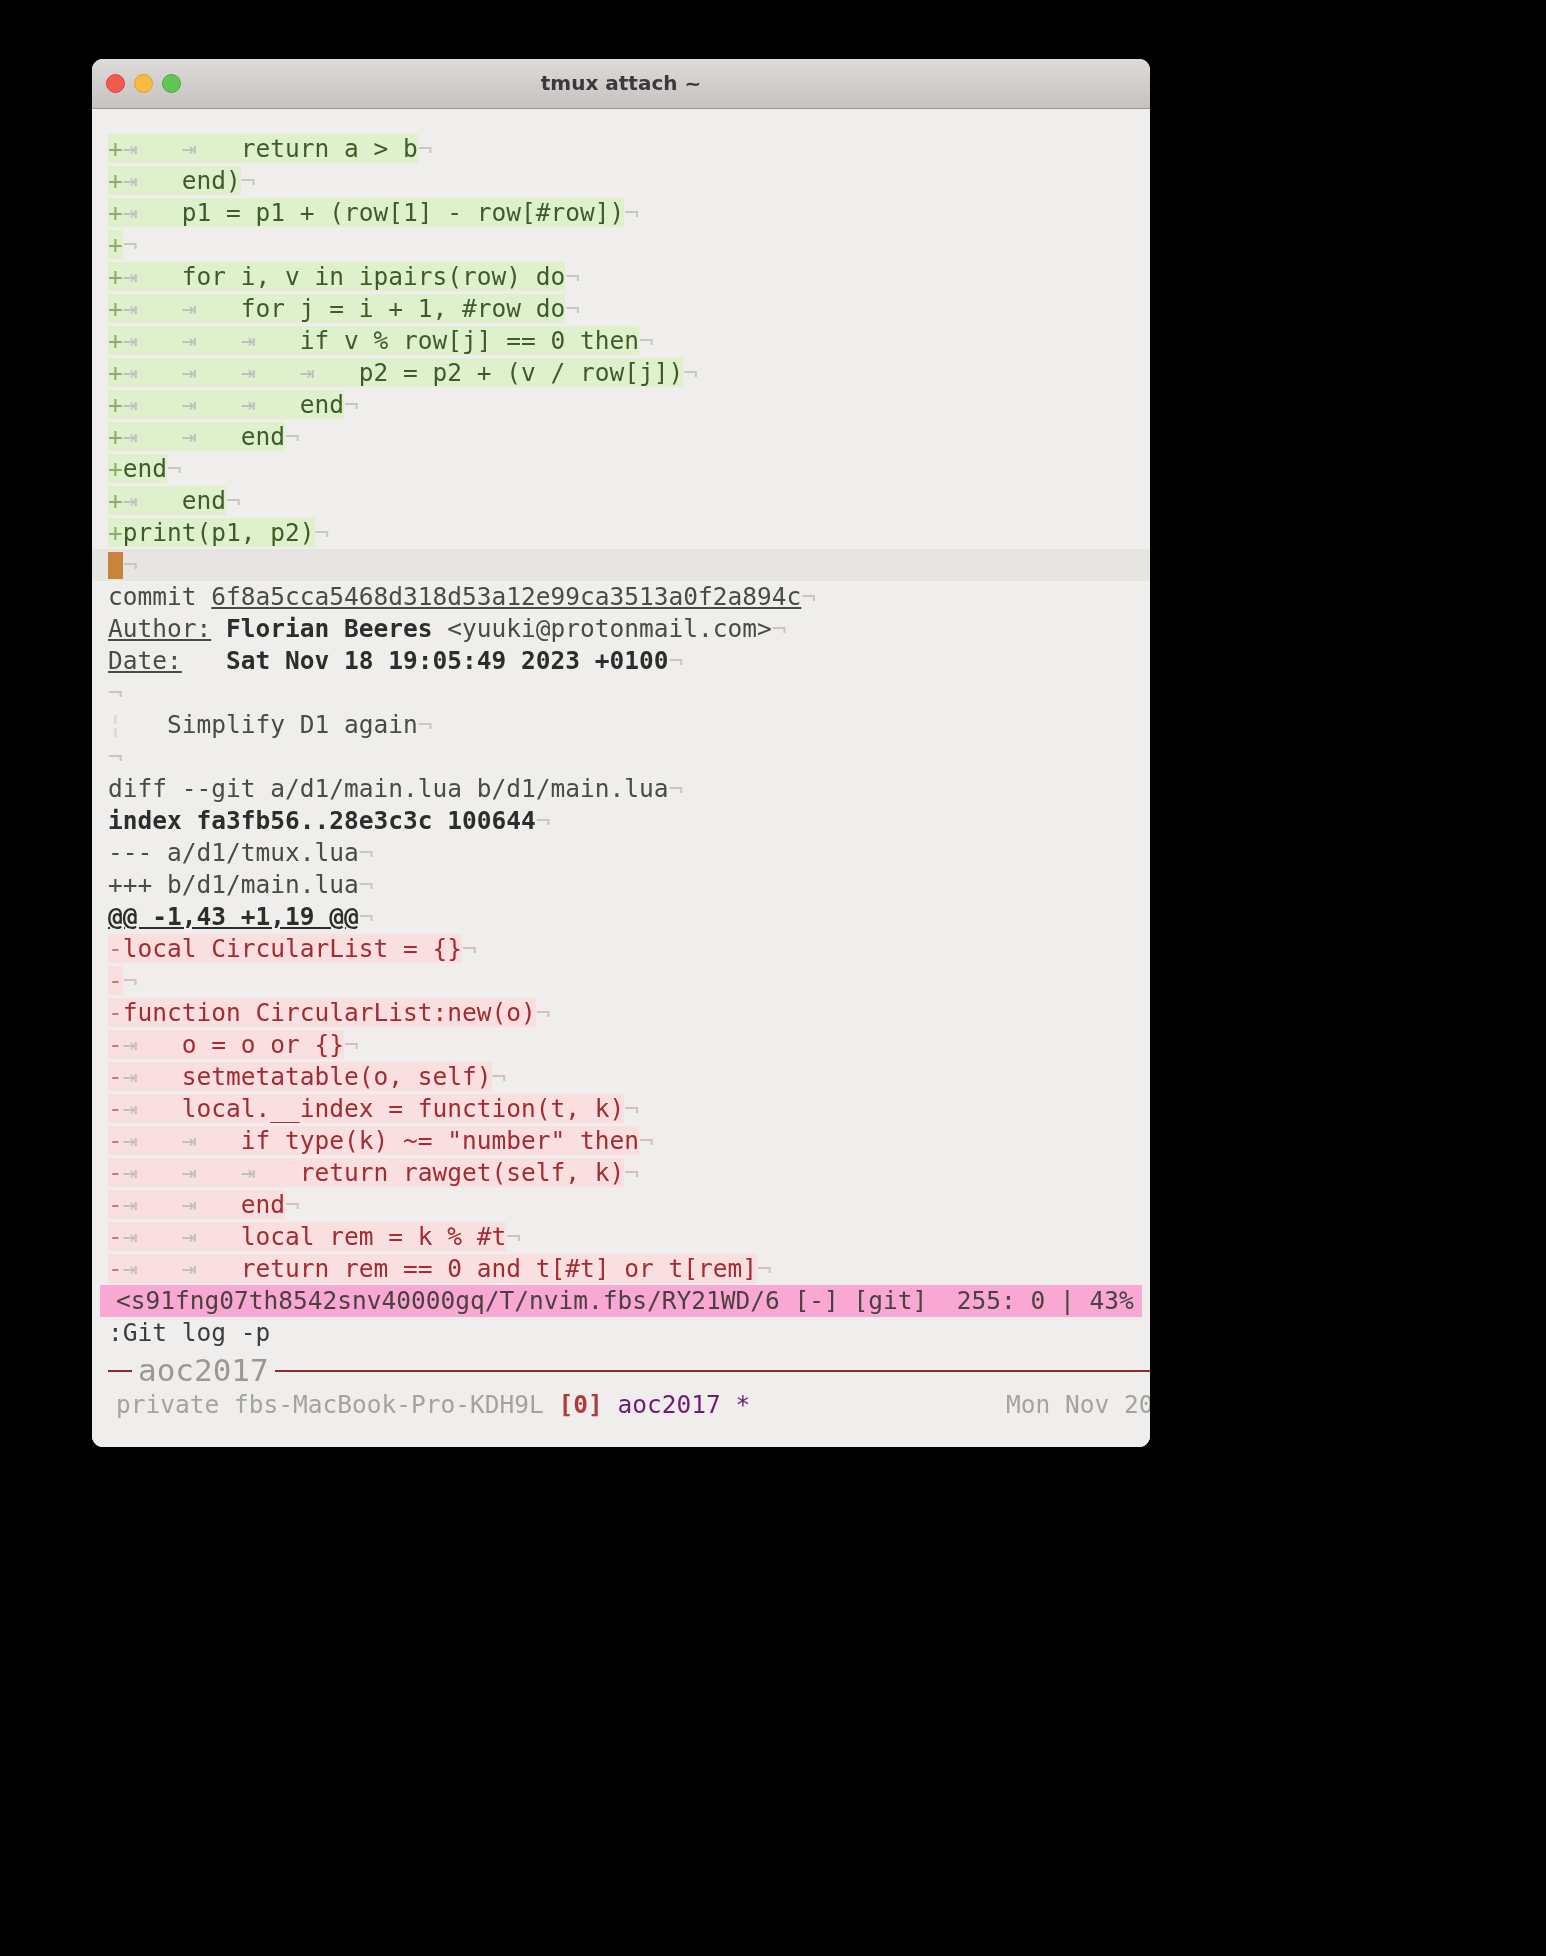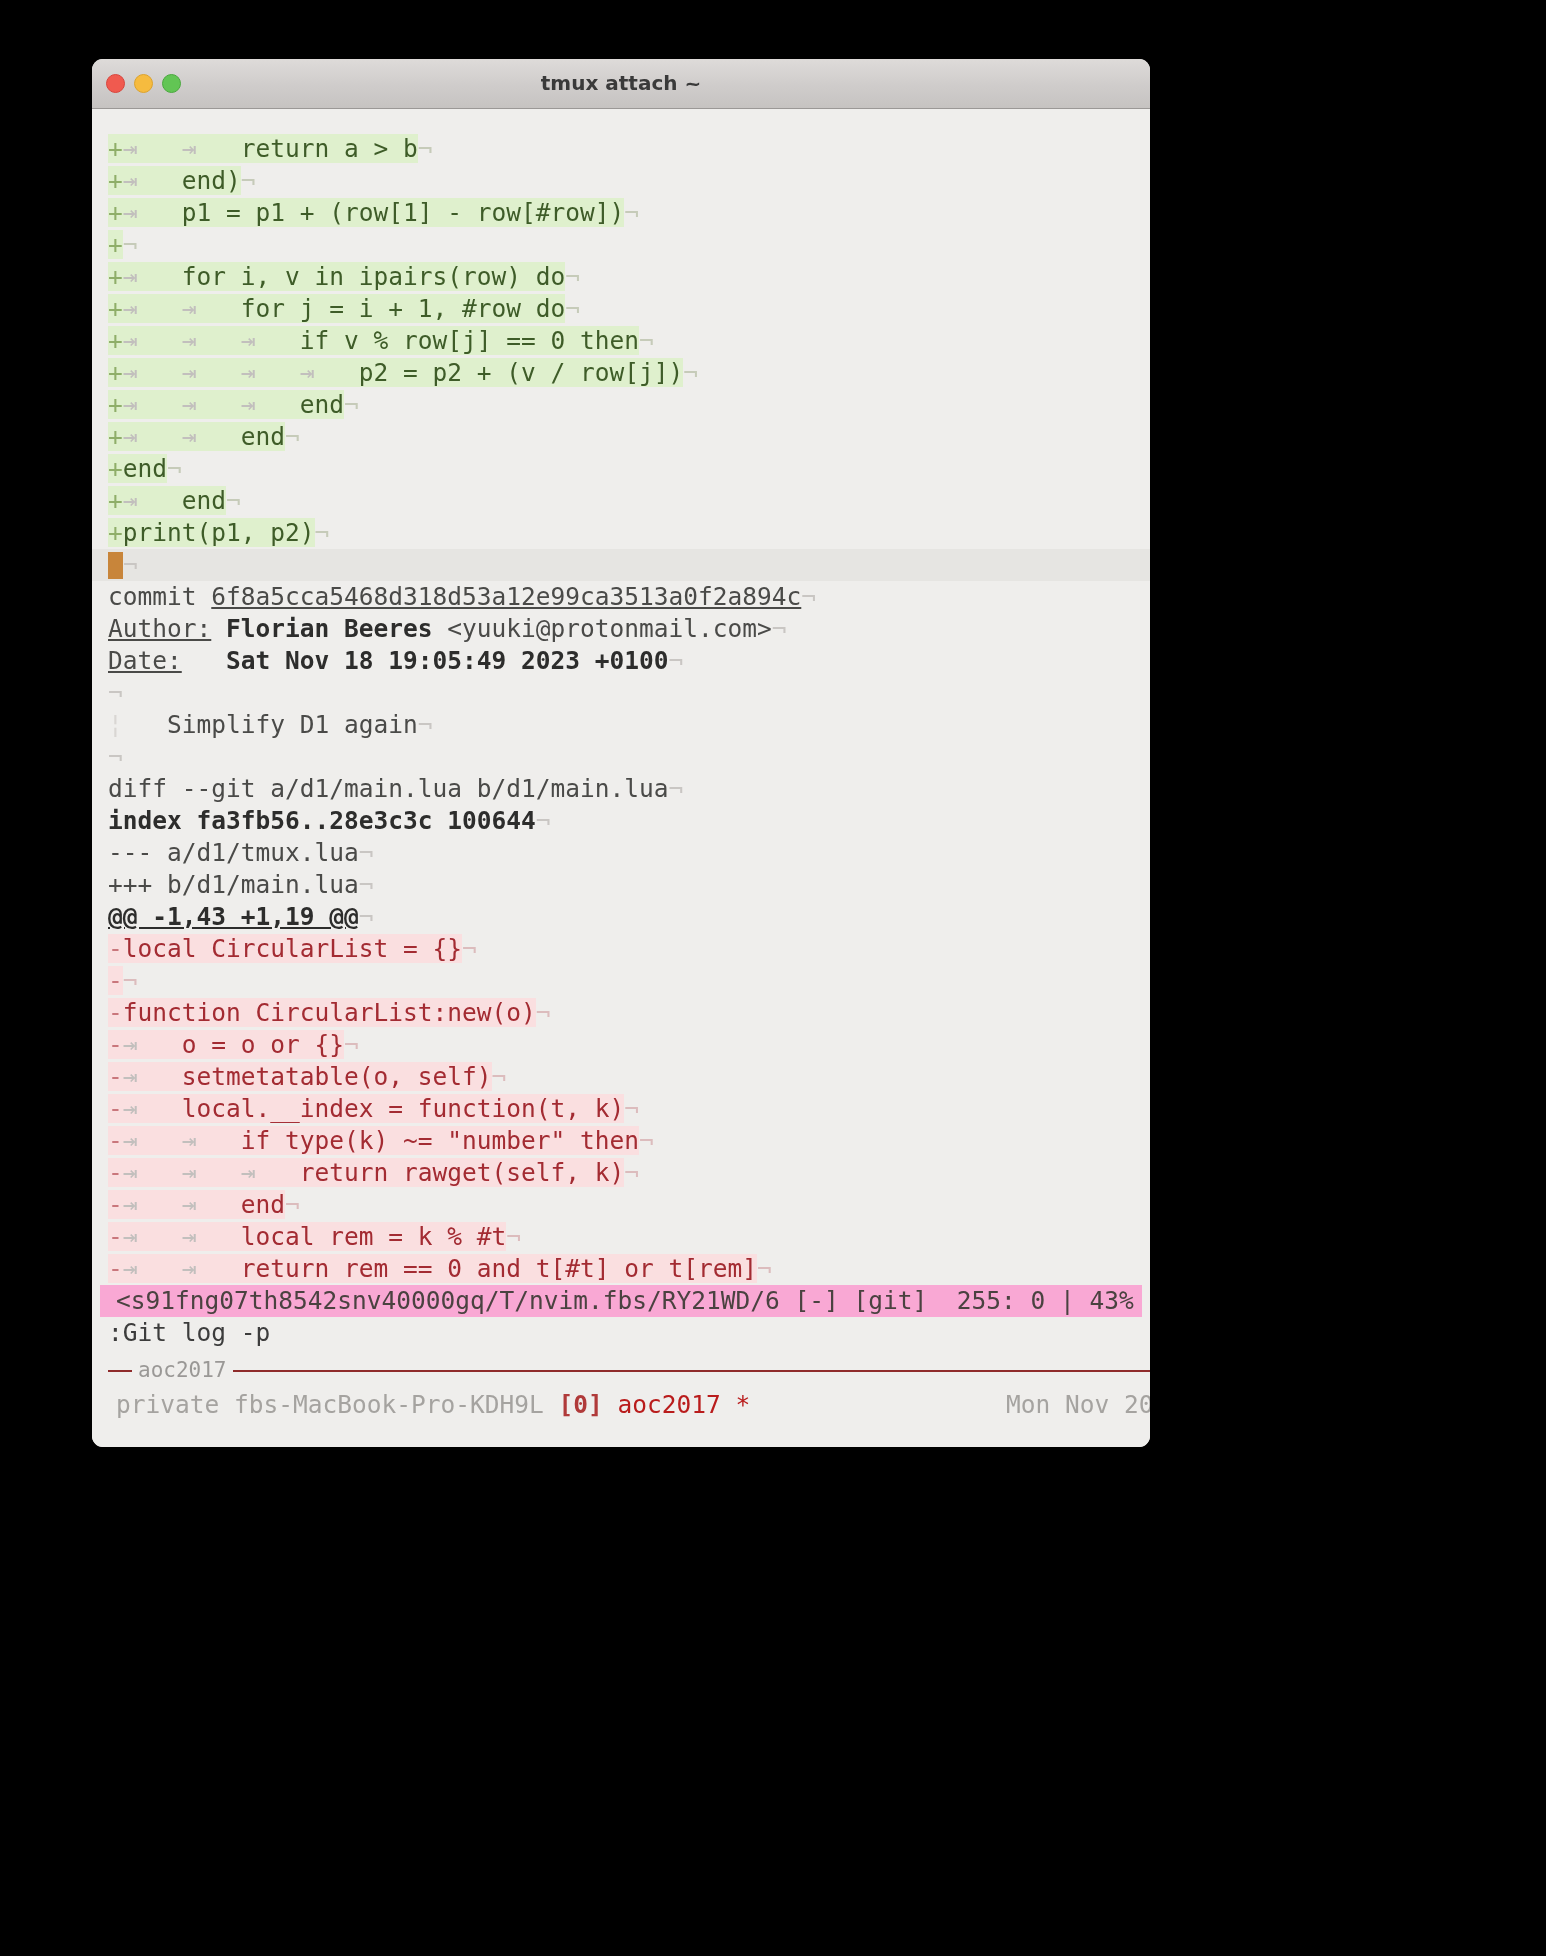--- a/index.html
+++ b/index.html
@@ -158,40 +158,40 @@
     height: 2px;
     background: #8f2b2b;
   }
   #tmux-sep .label {
     position: absolute;
     left: 40px;
     top: 0;
     background: #efeeec;
     padding: 0 6px;
     color: #9a9896;
-    font-size: 21px;
+    font-size: 31px;
     line-height: 34px;
     white-space: pre;
   }
 
   #tmux-status {
     position: relative;
     height: 36px;
     padding: 0 24px;
     display: flex;
     align-items: center;
     justify-content: space-between;
     font-size: 24.5px;
     color: #a5a3a0;
     white-space: pre;
   }
   #tmux-status .left  { white-space: pre; }
   #tmux-status .right { white-space: pre; color: #a5a3a0; }
   .tmux-index { color: #b03a3a; font-weight: bold; }
-  .tmux-session { color: #b91c1c; }
+  .tmux-session { color: #701a75; }
 </style>
 </head>
 <body>
 
 <div id="screen">
 
   <div id="window">
 
     <div id="titlebar">
       <div class="lights">

